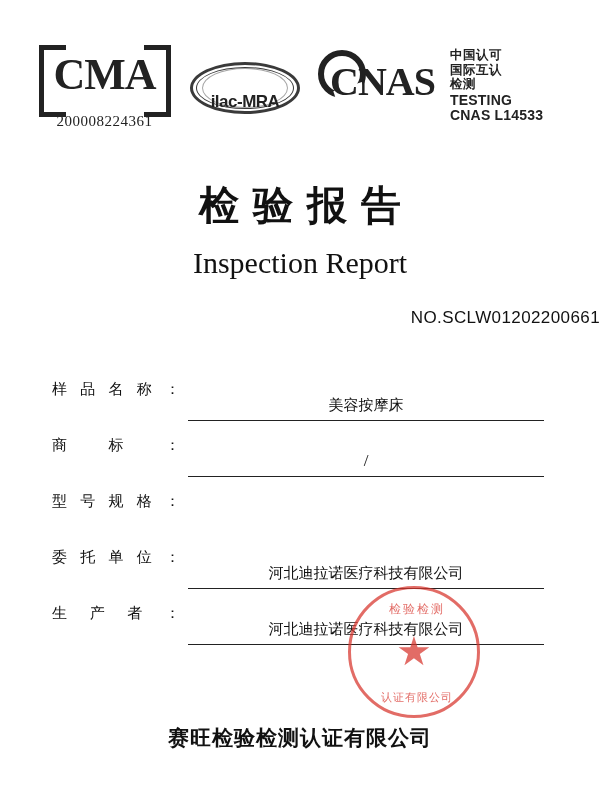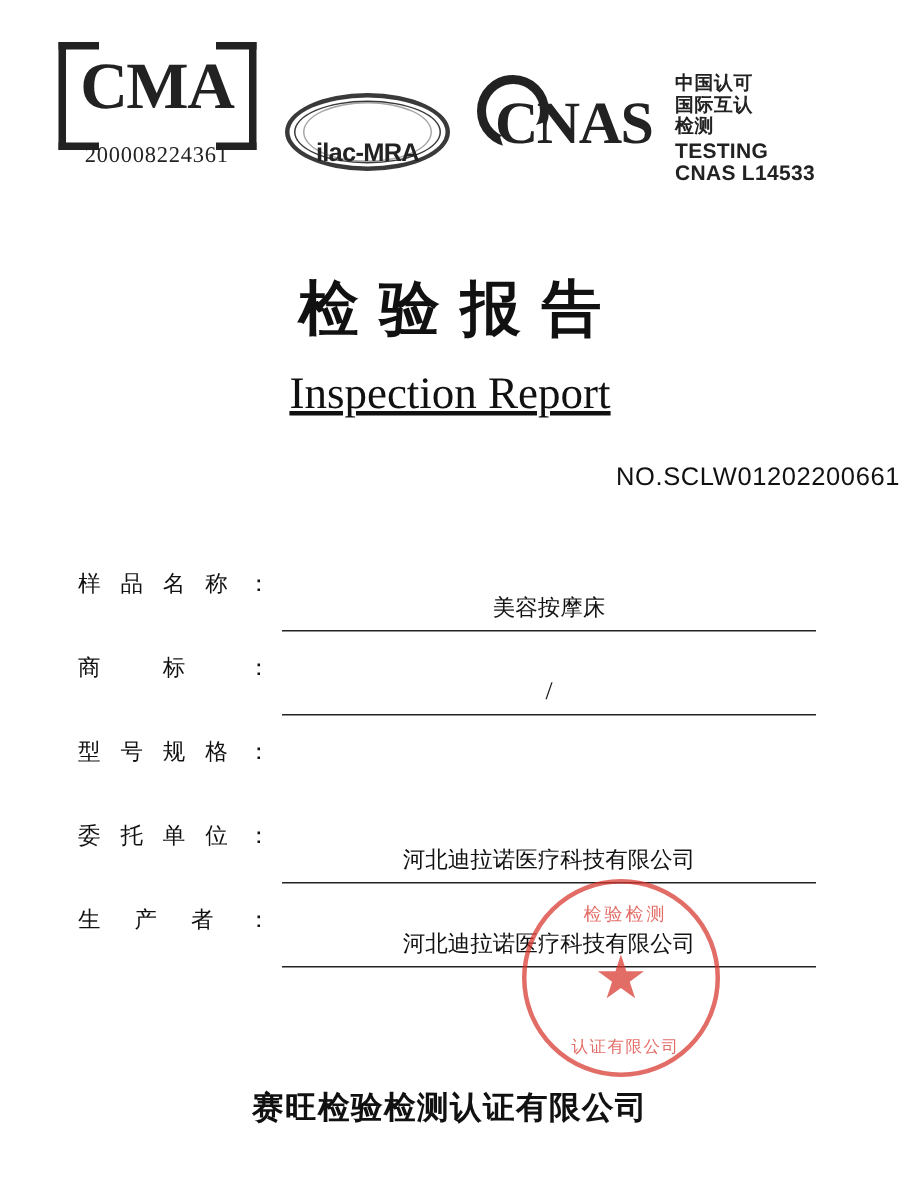--- a/index.html
+++ b/index.html
@@ -28,21 +28,21 @@
     top: 22px;
     left: 0;
     width: 600px;
     height: 115px;
   }
 
   
   .cma-block {
     position: absolute;
     left: 32px;
-    top: 6px;
+    top: 23px;
     width: 145px;
     text-align: center;
   }
   .cma-mark {
     position: relative;
     width: 132px;
     height: 62px;
     margin: 0 auto;
   }
   .cma-mark .bracket-l,
@@ -211,21 +211,20 @@
   }
   .title-en {
     position: absolute;
     top: 246px;
     left: 0;
     width: 600px;
     text-align: center;
     font-family: "Liberation Serif", serif;
     font-size: 30px;
     color: #111;
-    text-decoration: underline;
   }
   .report-no {
     position: absolute;
     top: 308px;
     left: 0;
     width: 600px;
     text-align: right;
     font-family: Liberation Sans, sans-serif;
     font-size: 17px;
     letter-spacing: 0.4px;

